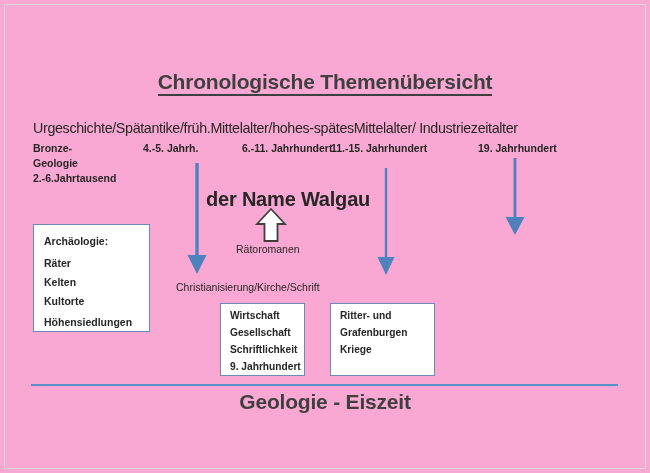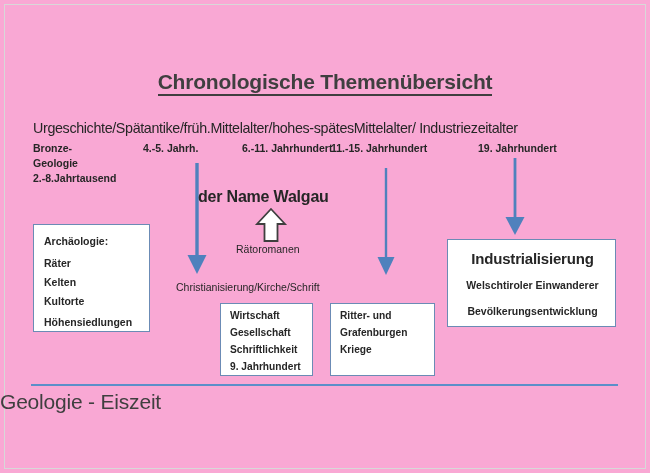--- a/index.html
+++ b/index.html
@@ -100,21 +100,21 @@
   
   #box-archaeologie { left: 33px; top: 224px; width: 117px; height: 108px; }
   #box-archaeologie .line { position: absolute; left: 10px; }
   #box-archaeologie .l0 { top: 11px; }
   #box-archaeologie .l1 { top: 33px; }
   #box-archaeologie .l2 { top: 52px; }
   #box-archaeologie .l3 { top: 71px; }
   #box-archaeologie .l4 { top: 92px; }
 
   
-  #box-wirtschaft { left: 220px; top: 303px; width: 93px; height: 73px; }
+  #box-wirtschaft { left: 220px; top: 303px; width: 85px; height: 73px; }
   #box-wirtschaft .line { position: absolute; left: 9px; font-size: 10.2px; }
   #box-wirtschaft .l0 { top: 7px; }
   #box-wirtschaft .l1 { top: 24px; }
   #box-wirtschaft .l2 { top: 41px; }
   #box-wirtschaft .l3 { top: 58px; }
 
   
   #box-ritter { left: 330px; top: 303px; width: 105px; height: 73px; }
   #box-ritter .line { position: absolute; left: 9px; font-size: 10.2px; }
   #box-ritter .l0 { top: 7px; }
@@ -139,22 +139,22 @@
   
   .flabel {
     position: absolute;
     font-size: 10.5px;
     font-weight: normal;
     color: #262626;
     white-space: nowrap;
   }
   #label-walgau {
     position: absolute;
-    left: 198px; top: 188px;
-    font-size: 16px;
+    left: 206px; top: 188px;
+    font-size: 20px;
     font-weight: bold;
     color: #262626;
     white-space: nowrap;
     letter-spacing: -0.2px;
   }
   #label-raetoromanen { left: 236px; top: 243px; }
   #label-christianisierung { left: 176px; top: 281px; }
 
   
   .arrow { position: absolute; }
@@ -165,23 +165,23 @@
     left: 31px; top: 384px;
     width: 587px; height: 2px;
     background: #5b8fc9;
   }
 
   
   #footer-title {
     position: absolute;
     left: 0; top: 390px;
     width: 650px;
-    text-align: left;
+    text-align: center;
     font-size: 21px;
-    font-weight: normal;
+    font-weight: bold;
     color: #3f3f3f;
     letter-spacing: -0.2px;
   }
 </style>
 </head>
 <body>
 
 <div id="slide">
 
   <div class="page-edge top"></div>
@@ -195,21 +195,21 @@
 
   <div class="era-line">Urgeschichte/Spätantike/früh.Mittelalter/hohes-spätesMittelalter/ Industriezeitalter</div>
 
   <div class="date d1">Bronze-</div>
   <div class="date d2">4.-5. Jahrh.</div>
   <div class="date d3">6.-11. Jahrhundert</div>
   <div class="date d4">11.-15. Jahrhundert</div>
   <div class="date d5">19. Jahrhundert</div>
 
   <div class="sub s1">Geologie</div>
-  <div class="sub s2">2.-8.Jahrtausend</div>
+  <div class="sub s2">2.-6.Jahrtausend</div>
 
   <svg class="arrow" style="left:184px; top:163px;" width="26" height="112" viewBox="0 0 26 112">
     <line x1="13" y1="0" x2="13" y2="96" stroke="#4F81BD" stroke-width="3.4"></line>
     <polygon points="13,111 3.5,92 22.5,92" fill="#4F81BD"></polygon>
   </svg>
 
   <svg class="arrow" style="left:373px; top:168px;" width="26" height="108" viewBox="0 0 26 108">
     <line x1="13" y1="0" x2="13" y2="93" stroke="#4F81BD" stroke-width="2.4"></line>
     <polygon points="13,107 4.5,89 21.5,89" fill="#4F81BD"></polygon>
   </svg>
@@ -241,22 +241,17 @@
     <div class="line l2">Schriftlichkeit</div>
     <div class="line l3">9. Jahrhundert</div>
   </div>
 
   <div class="box" id="box-ritter">
     <div class="line l0">Ritter- und</div>
     <div class="line l1">Grafenburgen</div>
     <div class="line l2">Kriege</div>
   </div>
 
-  <div class="box" id="box-industrie">
-    <div class="heading">Industrialisierung</div>
-    <div class="line l1">Welschtiroler Einwanderer</div>
-    <div class="line l2">Bevölkerungsentwicklung</div>
-  </div>
 
   <div id="bottom-rule"></div>
   <div id="footer-title">Geologie - Eiszeit</div>
 
 </div>
 
 </body></html>

